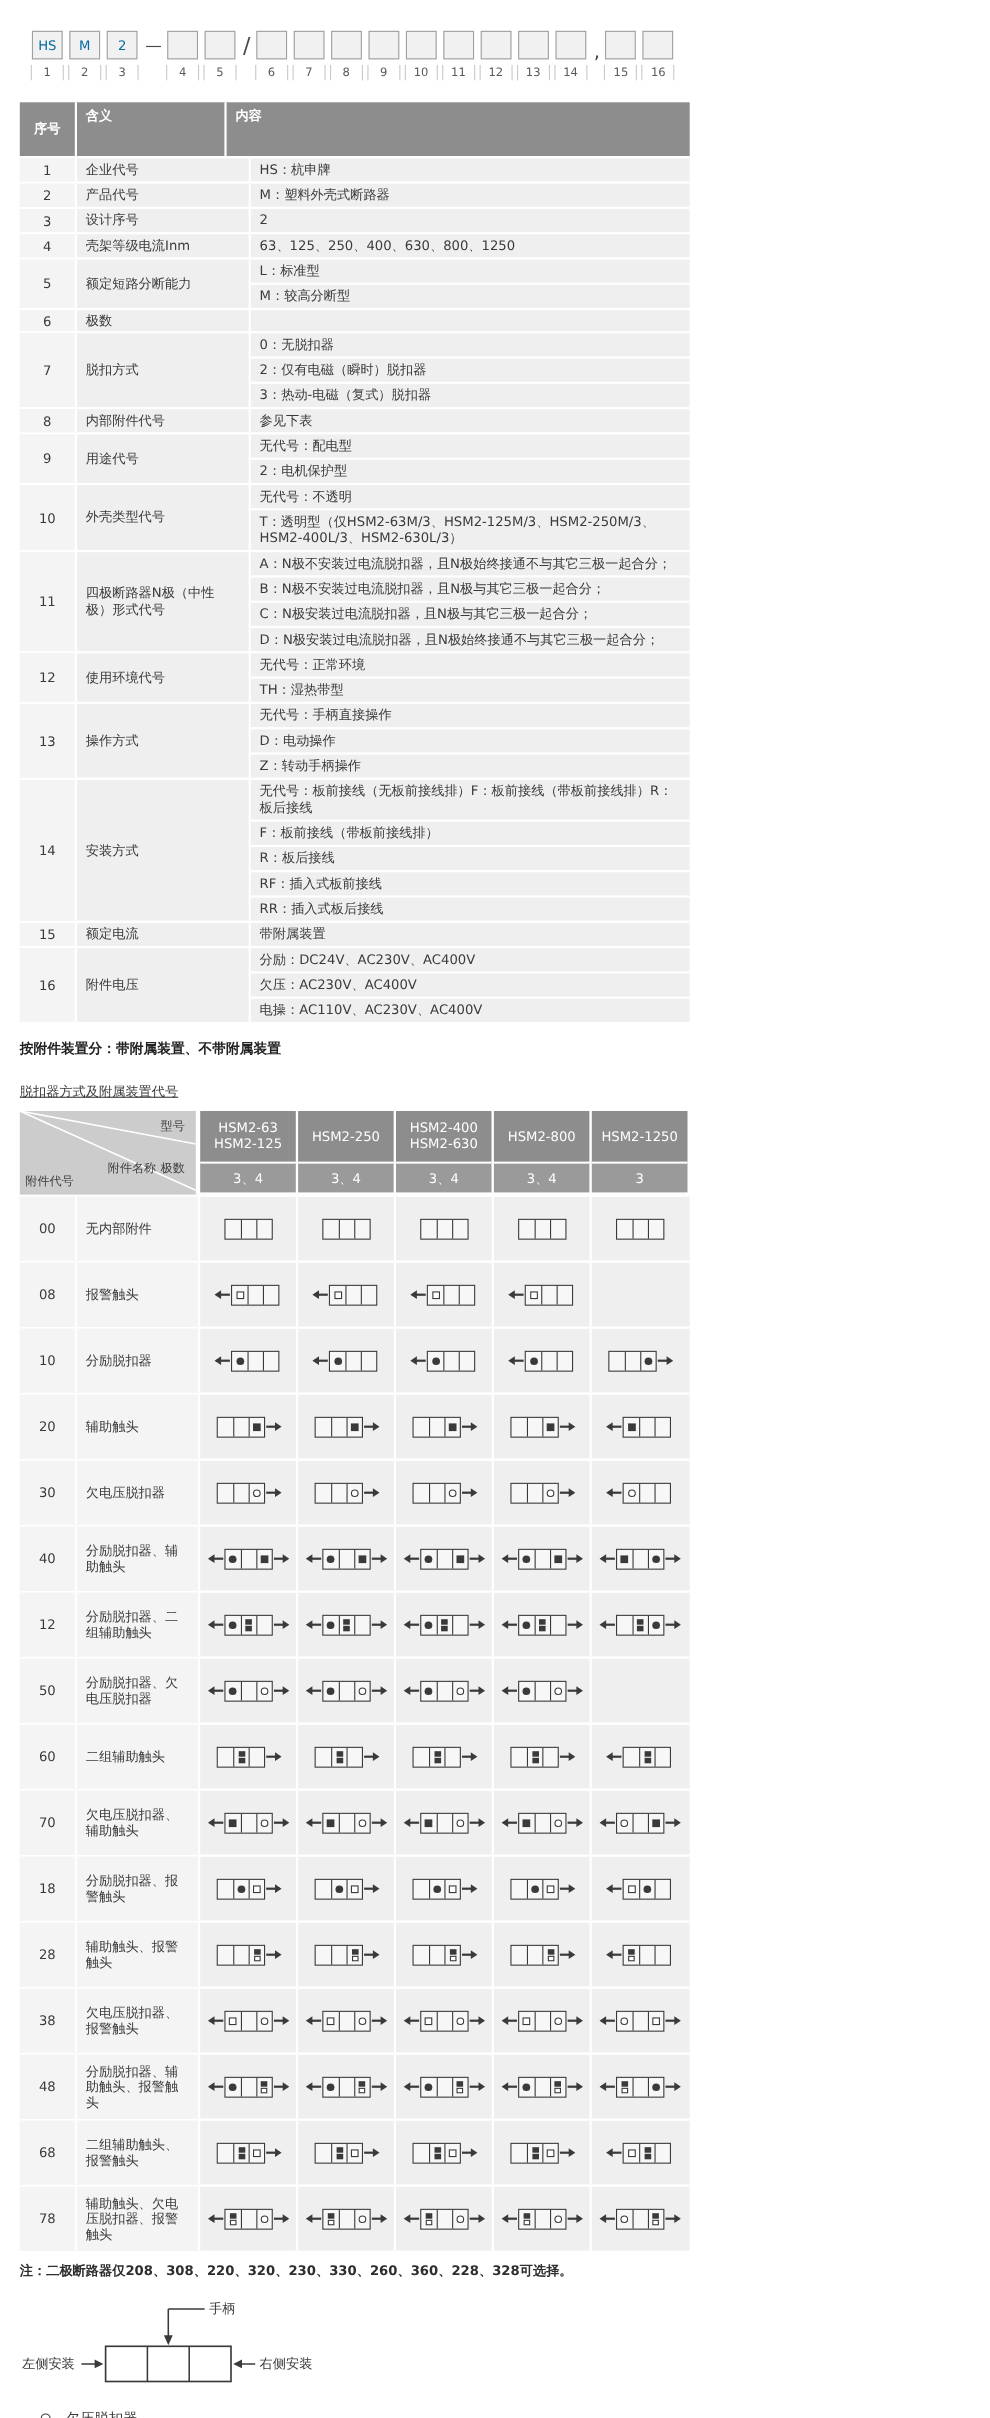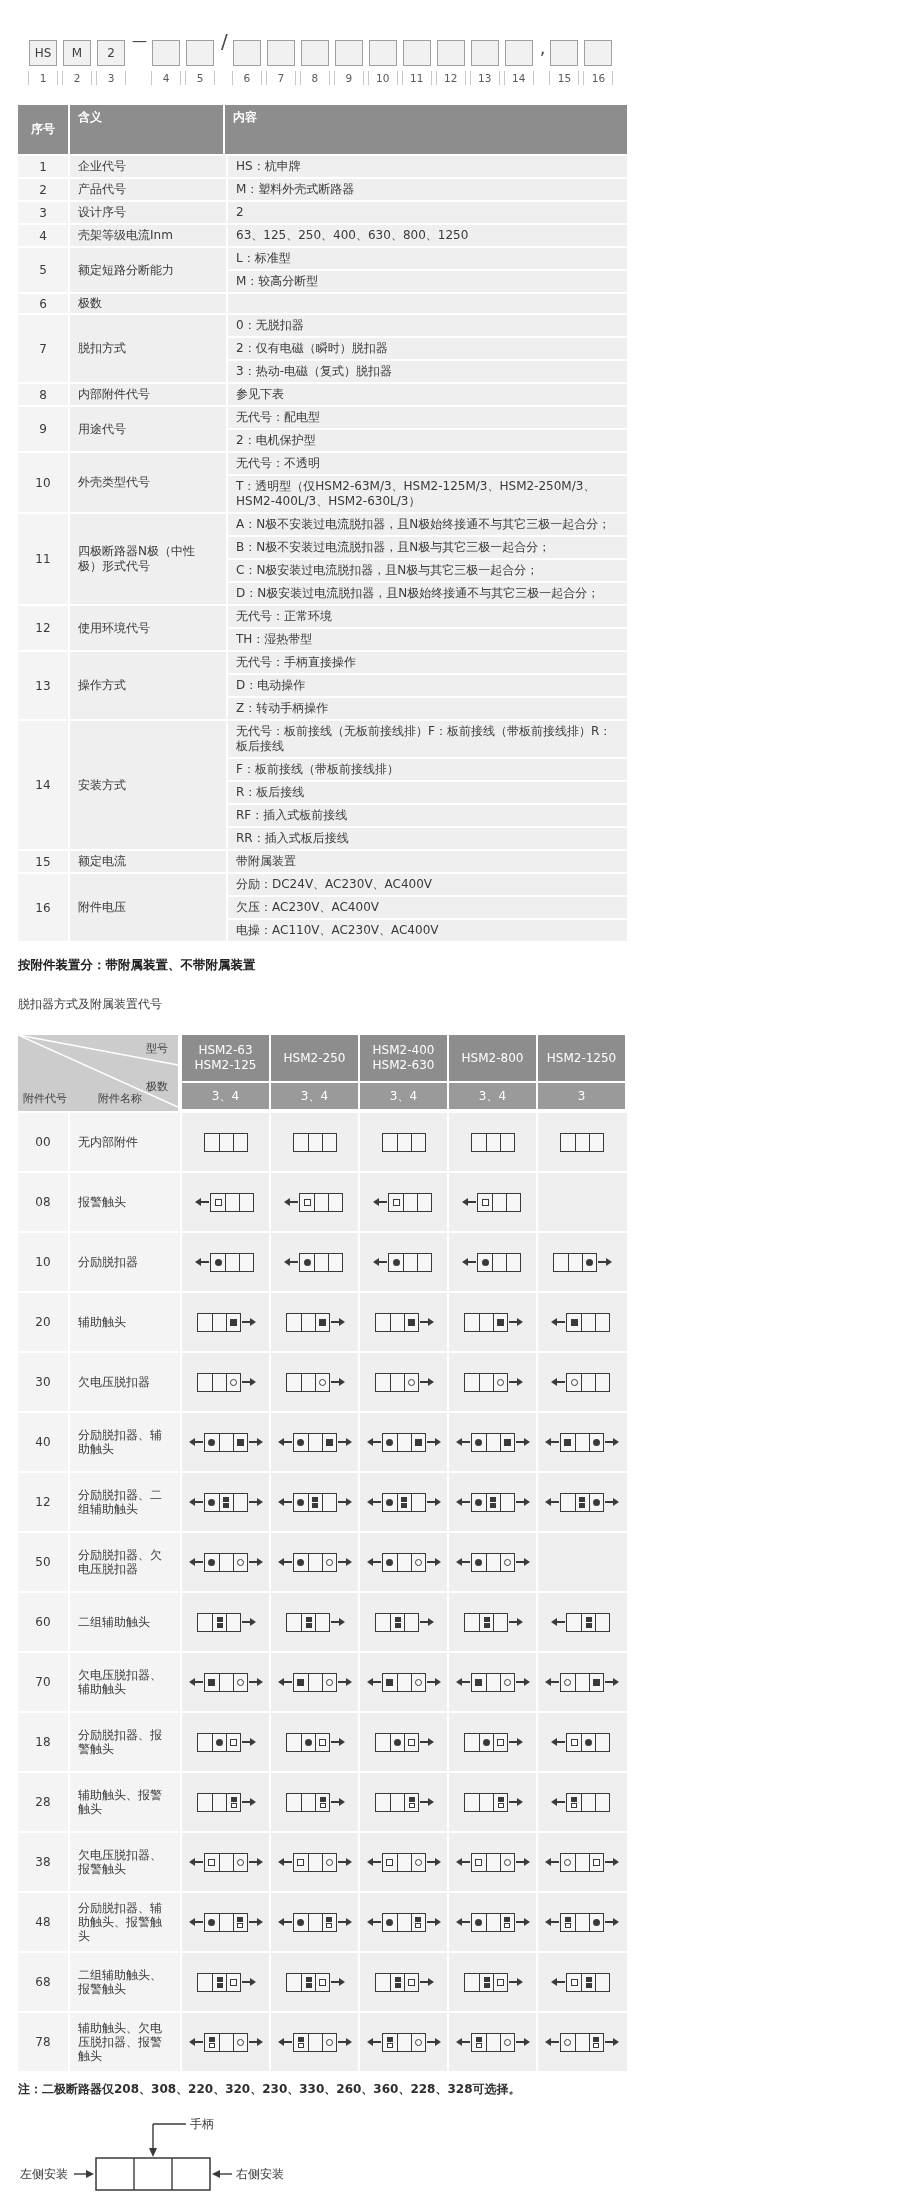--- a/index.html
+++ b/index.html
@@ -8,56 +8,56 @@
   }
   *{box-sizing:border-box;margin:0;padding:0}
   body{width:900px;min-height:2198px;background:#fff;
        font-family:"DejaVu Sans","Liberation Sans",sans-serif;color:var(--ink);}
   .page{width:640px;padding:28px 0 30px 18px;}
 
   
   .code-row{display:flex;align-items:flex-start;margin-bottom:20px;margin-left:10px;}
   .code-seg{display:flex;flex-direction:column;align-items:center;width:30px;margin-right:4px;}
   .code-box{width:28px;height:26px;border:1px solid #9f9f9f;background:#f1f1f1;
-            display:flex;align-items:center;justify-content:center;font-size:12px;color:#404040;margin-top:12px;}
+            display:flex;align-items:center;justify-content:center;font-size:12px;color:#0369a1;}
   .code-num{margin-top:5px;font-size:10.5px;color:#5a5a5a;width:100%;text-align:center;
             border-left:1px solid #c9c9c9;border-right:1px solid #c9c9c9;line-height:14px;}
   .code-sep{height:26px;display:flex;align-items:center;margin:0 4px 0 2px;font-size:15px;color:#4a4a4a;}
   .code-sep.sep-slash{font-size:20px;}
   .code-sep.sep-comma{align-items:flex-end;font-size:18px;line-height:12px;}
 
   
   .t1{width:609px;font-size:12px;}
   .t1-header{display:flex;background:var(--header-gray);color:#fff;font-weight:bold;}
   .t1h-no{width:52px;padding:16px 0;text-align:center;border-right:2px solid var(--grid);}
-  .t1h-meaning{width:155px;padding:4px 8px;border-right:2px solid var(--grid);}
+  .t1h-meaning{width:136px;padding:4px 8px;border-right:2px solid var(--grid);}
   .t1h-content{flex:1;padding:4px 8px;}
   .t1-row{display:flex;background:var(--row-bg);border-top:2px solid var(--grid);}
   .t1-no{width:52px;display:flex;align-items:center;justify-content:center;
          border-right:2px solid var(--grid);background:var(--row-bg-light);}
   .t1-meaning{width:158px;padding:2px 8px;display:flex;align-items:center;
               border-right:2px solid var(--grid);line-height:15px;}
   .t1-content{flex:1;display:flex;flex-direction:column;justify-content:center;}
   .t1-sub{padding:3px 8px;line-height:15px;}
   .t1-sub + .t1-sub{border-top:2px solid var(--grid);}
 
   .grouping-note{font-size:12.5px;font-weight:bold;margin:16px 0 22px;color:#222;}
-  .t2-title{font-size:12px;margin-bottom:22px;}
+  .t2-title{font-size:12px;margin-bottom:9px;text-decoration:underline;}
 
   
   .t2{width:609px;font-size:12px;}
   .t2-head{display:flex;}
   .t2-corner{width:162px;height:76px;position:relative;background:var(--corner-gray);
              border-right:2px solid var(--grid);flex:none;}
   .t2-corner svg{position:absolute;inset:0;width:100%;height:100%;}
   .t2-corner span{position:absolute;font-size:11px;color:#3f3f3f;}
   .c-model{top:6px;right:10px;}
   .c-poles{top:44px;right:10px;}
   .c-code{bottom:5px;left:5px;}
-  .c-name{bottom:5px;left:80px;font-family:Liberation Serif, serif;}
+  .c-name{bottom:17px;left:80px;font-family:Liberation Serif, serif;}
   .t2-hcol{width:89px;flex:none;border-left:2px solid var(--grid);}
   .t2-hcol:first-of-type{border-left:none;}
   .t2-model{height:48px;background:var(--header-gray);color:#fff;display:flex;align-items:center;
             justify-content:center;text-align:center;white-space:pre-line;line-height:15px;
             border-bottom:2px solid var(--grid);}
   .t2-poles{height:26px;background:var(--poles-gray);color:#fff;display:flex;
             align-items:center;justify-content:center;}
   .t2-row{display:flex;border-top:2px solid var(--grid);background:var(--row-bg);min-height:60px;}
   .t2-code{width:52px;flex:none;display:flex;align-items:center;justify-content:center;
            background:var(--row-bg-light);border-right:2px solid var(--grid);}

